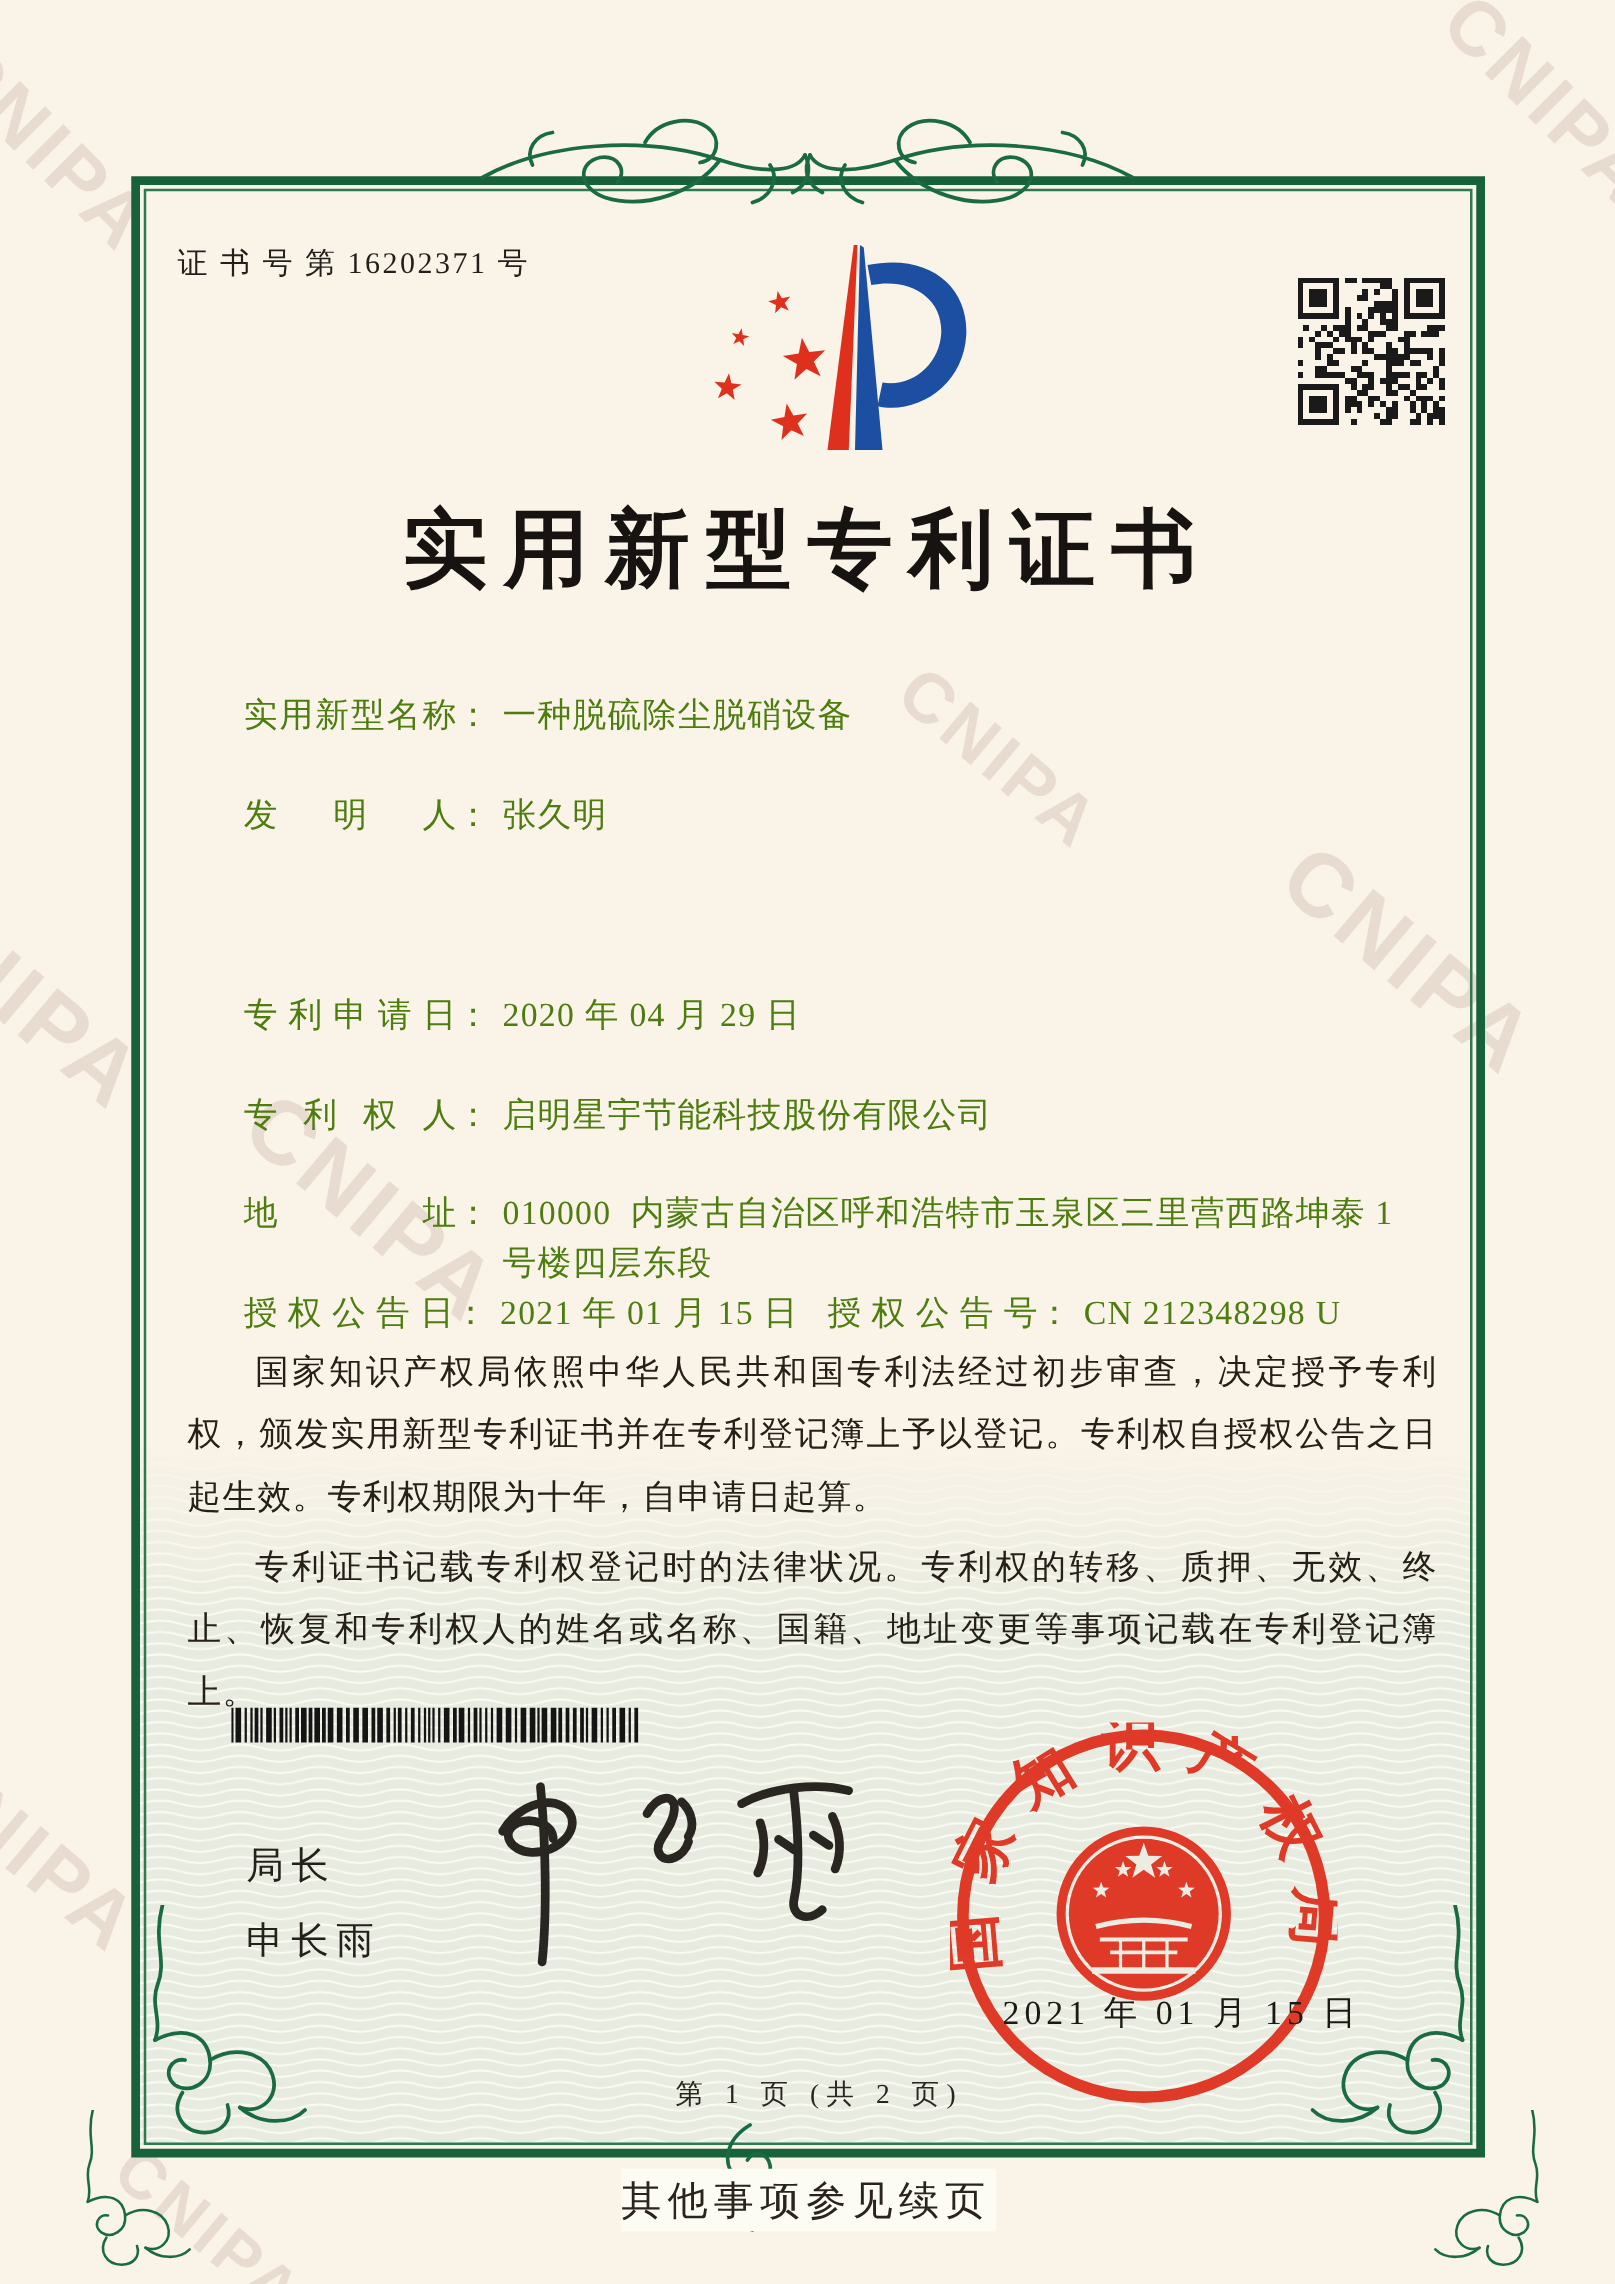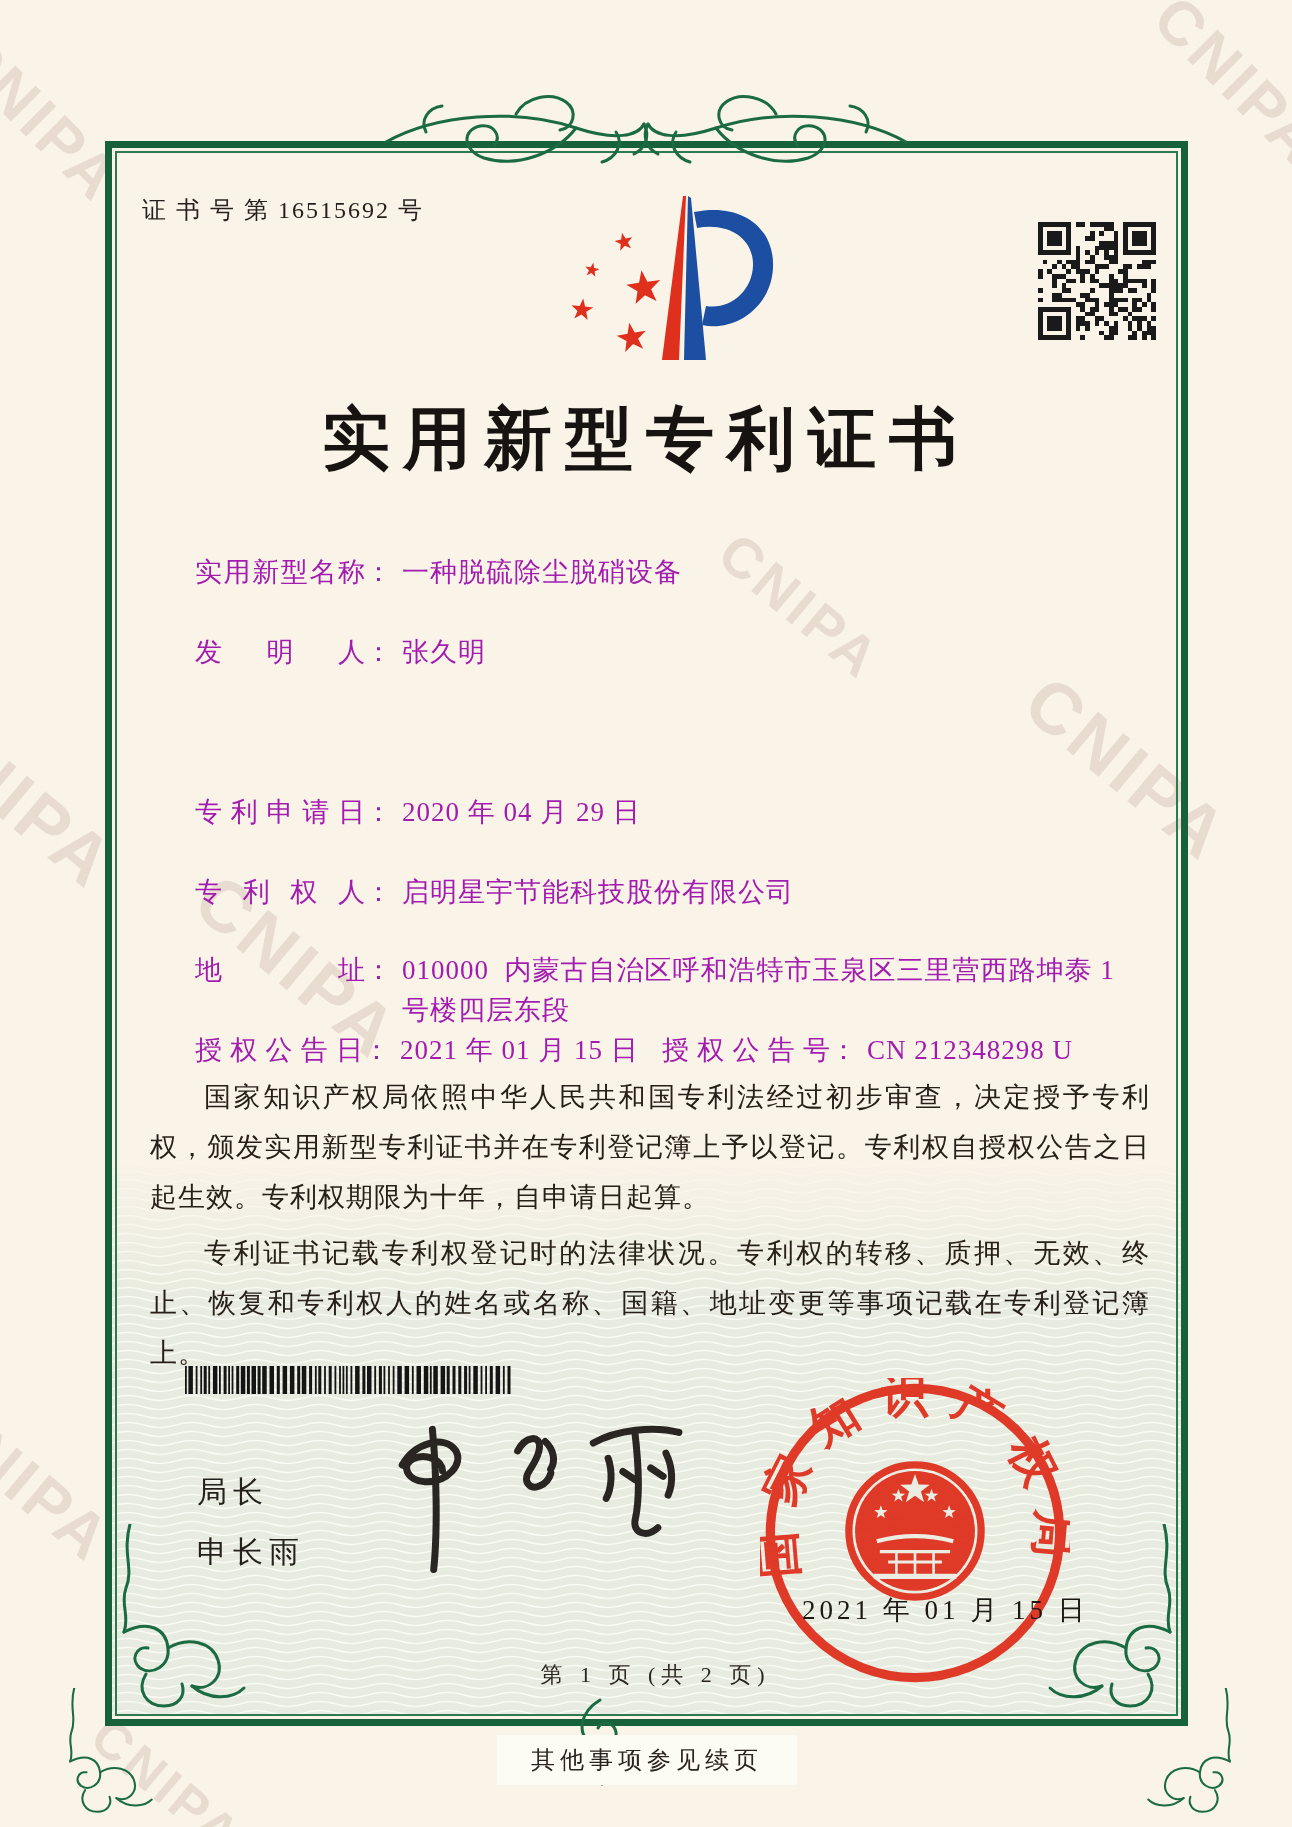--- a/index.html
+++ b/index.html
@@ -24,21 +24,21 @@
   .orn{position:absolute;z-index:4;}
 
   
   #certnum{position:absolute;left:142px;top:194px;z-index:5;font-size:24px;letter-spacing:2px;color:#231f1c;}
   #logo{position:absolute;left:552px;top:180px;z-index:5;}
   #qr{position:absolute;left:1038px;top:222px;z-index:5;}
   #title{position:absolute;left:0;top:394px;width:1292px;z-index:5;text-align:center;
       font-size:68px;font-weight:700;letter-spacing:13px;color:#171310;}
 
   
-  .row{position:absolute;left:195px;width:960px;z-index:5;font-size:27px;line-height:40px;color:#a21caf;}
+  .row{position:absolute;left:195px;width:960px;z-index:5;font-size:27px;line-height:40px;color:#4d7c0f;}
   .flabel{display:inline-block;width:170px;text-align:justify;text-align-last:justify;vertical-align:top;}
   .colon{display:inline-block;vertical-align:top;}
   .fvalue{display:inline-block;margin-left:10px;vertical-align:top;letter-spacing:1px;}
   .fvalue.wrap{width:735px;white-space:pre-wrap;}
   #grantrow .pair2{position:absolute;left:467px;top:0;}
   #grantrow .flabel{width:168px;}
 
   
   #paras{position:absolute;left:150px;top:1072px;width:1000px;z-index:5;
       font-size:27px;line-height:50px;text-align:justify;letter-spacing:1px;color:#262018;}
@@ -53,21 +53,21 @@
       font-family:"Liberation Sans","DejaVu Sans",sans-serif;font-size:30px;letter-spacing:6px;color:#24201c;}
   #signature{position:absolute;left:352px;top:1406px;z-index:6;transform:rotate(-3deg);}
 
   #seal{position:absolute;left:760px;top:1378px;z-index:6;opacity:0.94;}
   #sealdate{position:absolute;left:802px;top:1592px;width:300px;z-index:7;
       font-size:27px;letter-spacing:4px;color:#1c1813;}
 
   #pagefooter{position:absolute;left:121px;top:1660px;width:1069px;z-index:5;text-align:center;
       font-size:22px;letter-spacing:6px;color:#2a2520;}
   #notebox{position:absolute;left:497px;top:1735px;width:300px;height:50px;z-index:5;
-      background:#fdfcf4;text-align:center;line-height:50px;font-size:24px;letter-spacing:5px;color:#2a241d;}
+      background:#fdfcf4;text-align:left;line-height:50px;font-size:32px;letter-spacing:5px;color:#2a241d;}
 </style>
 </head>
 <body>
 
 <div id="page">
 
   <svg id="waves" width="1070" height="566">
     <defs>
       <pattern id="wv" width="64" height="9" patternUnits="userSpaceOnUse">
         <rect width="64" height="9" fill="#e8ebdf"></rect>
@@ -127,21 +127,21 @@
   <svg class="orn" style="left:1078px;top:1688px;" width="160" height="130">
       <use href="#flor" transform="translate(160,0) scale(-0.68,0.68)"></use>
     </svg>
   <svg class="orn" style="left:540px;top:1694px;" width="120" height="100">
     <g stroke="#1a6a42" fill="none" stroke-width="3" stroke-linecap="round">
       <path d="M60,6 C40,18 36,40 52,50 C64,57 78,50 76,38 C74,28 62,26 58,34"></path>
       <path d="M52,50 C40,64 44,84 62,90"></path>
     </g>
   </svg>
 
-  <div id="certnum">证 书 号 第 16515692 号</div>
+  <div id="certnum">证 书 号 第 16202371 号</div>
 
   <svg id="logo" width="245" height="195" viewBox="0 0 245 195">
     <use href="#st" transform="translate(72,62) scale(0.95) rotate(-12)" fill="#df2f1d"></use>
     <use href="#st" transform="translate(40,90) scale(0.75) rotate(10)" fill="#df2f1d"></use>
     <use href="#st" transform="translate(92,108) scale(1.8) rotate(-8)" fill="#df2f1d"></use>
     <use href="#st" transform="translate(30,130) scale(1.15) rotate(6)" fill="#df2f1d"></use>
     <use href="#st" transform="translate(80,158) scale(1.55) rotate(-10)" fill="#df2f1d"></use>
     <polygon points="131,16 134,16 127,180 110,180" fill="#df2f1d"></polygon>
     <polygon points="136,16 139,18 154,180 132,180" fill="#1c4fa1"></polygon>
     <path d="M142,32 C192,22 223,50 221,88 C219,128 182,152 150,145 L154,126 C178,130 200,111 201,86 C202,58 176,42 145,48 Z" fill="#1c4fa1"></path>

